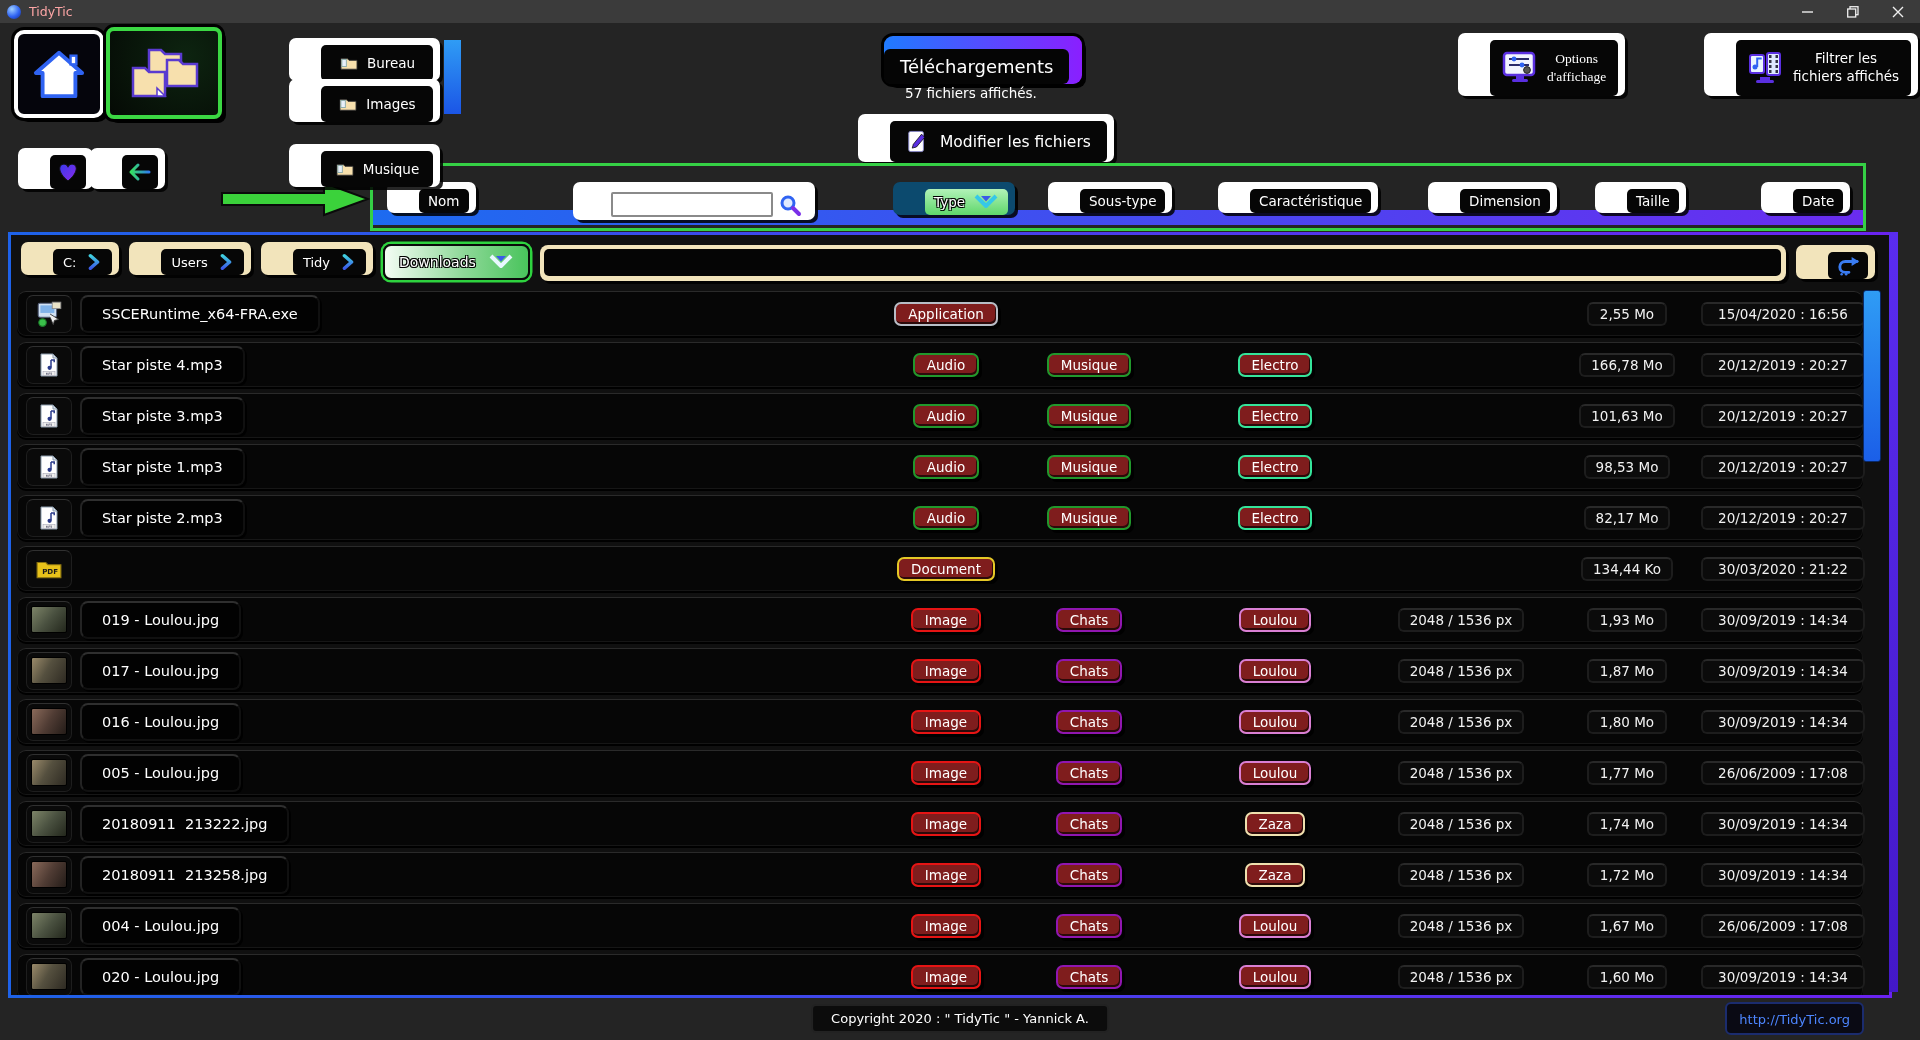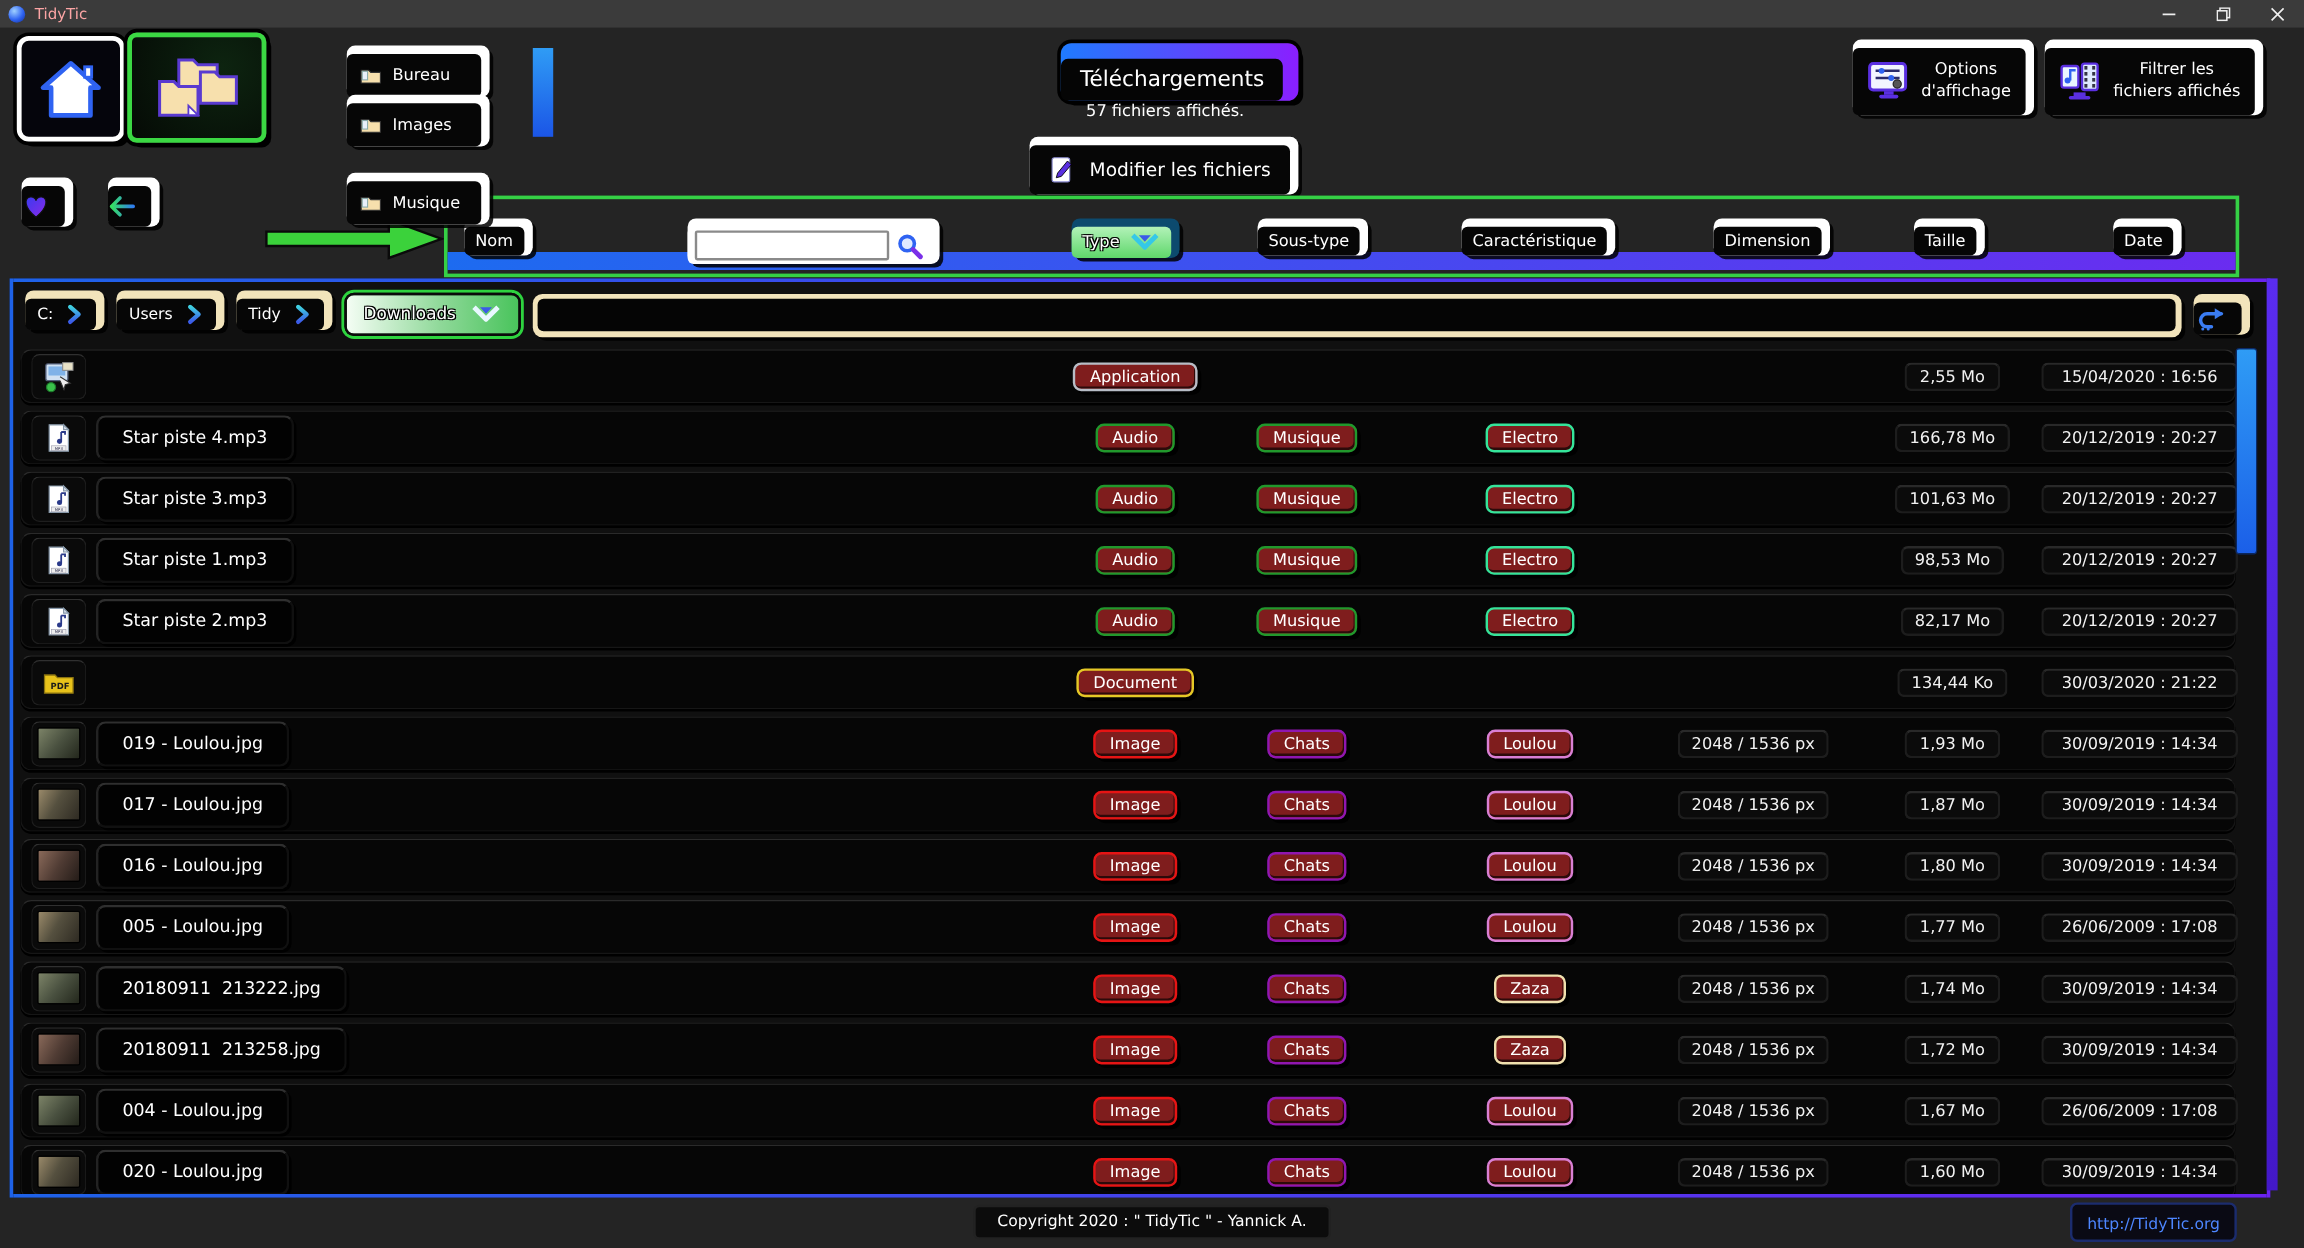--- a/index.html
+++ b/index.html
@@ -11,22 +11,22 @@
             display:flex;align-items:center;z-index:50;}
   .app-ico{width:14px;height:14px;border-radius:50%;margin:0 8px 0 7px;
            background:radial-gradient(circle at 35% 30%,#9fd0ff,#2f63f2 55%,#132a8a);}
   .apptitle{font-size:12.5px;color:#fca5a5;}
   .wincontrols{margin-left:auto;display:flex;height:100%;}
   .wc{width:45px;height:100%;display:flex;align-items:center;justify-content:center;}
   
   .cube3{position:relative;display:inline-flex;background:#fff;border-radius:7px;
          padding:7px 7px 0 0;box-shadow:3px 3px 0 rgba(0,0,0,.85);}
   .cube3>.face{background:#060606;border-radius:5px;color:#fff;display:flex;
-               align-items:center;gap:8px;padding:4px 10px;
-               font-size:13.5px;white-space:nowrap;}
+               align-items:center;justify-content:center;gap:8px;padding:4px 10px;
+               font-size:13.5px;white-space:nowrap;margin-left:32px;}
   .cube-cream{background:#f2e4bb;}
   .cube-green{background:#0c4a6e;}
   .cube-green>.face{background:linear-gradient(180deg,#b2f2b8,#5fd76b);}
   .outlined{text-shadow:-1px -1px 0 #000,1px -1px 0 #000,-1px 1px 0 #000,1px 1px 0 #000;}
   
   .home-btn{position:absolute;left:14px;top:30px;width:82px;height:80px;background:#05050c;
             border:4px solid #fff;border-radius:10px;box-shadow:0 0 0 3px #000,4px 4px 0 #000;
             display:flex;align-items:center;justify-content:center;}
   .folders-btn{position:absolute;left:106px;top:27px;width:108px;height:84px;
             background:radial-gradient(circle at 70% 30%,#0d2410,#050a05);
@@ -39,21 +39,21 @@
   .qf>.face{width:92px;height:28px;}
   .accent-bar{position:absolute;left:444px;top:40px;width:17px;height:74px;
               background:linear-gradient(180deg,#2f9cf5,#1b55e6);}
   
   .dl-btn{position:absolute;left:884px;top:36px;background:linear-gradient(90deg,#1f7bff,#8a1fff);
           border-radius:9px;padding:13px 13px 0 0;box-shadow:0 0 0 3px #000,4px 4px 0 #000;}
   .dl-btn>.face{background:#050505;border-radius:6px;font-size:18px;padding:7px 16px;}
   .count-text{position:absolute;left:806px;top:85px;width:330px;text-align:center;font-size:13.5px;}
   .modify-btn{position:absolute;left:858px;top:114px;}
   .modify-btn>.face{font-size:15.5px;padding:8px 16px;gap:12px;}
-  .options-btn{position:absolute;left:1544px;top:33px;}
+  .options-btn{position:absolute;left:1458px;top:33px;font-family:Liberation Serif, serif;}
   .filter-btn{position:absolute;left:1704px;top:33px;}
   .options-btn>.face,.filter-btn>.face{height:48px;font-size:13.5px;line-height:1.3;
        text-align:center;padding:4px 12px;gap:9px;}
   
   .green-box{position:absolute;left:370px;top:163px;width:1490px;height:62px;
              border:3px solid #35d045;background:transparent;z-index:5;}
   .blue-bar{position:absolute;left:0;right:0;bottom:3px;height:15px;
             background:linear-gradient(90deg,#1d6bf0,#6a2cf0);}
   .hcube{position:absolute;top:16px;z-index:6;}
   .hcube>.face{padding:4px 9px;}
@@ -373,20 +373,21 @@
     <div class="cell icon-cell">
       <svg class="i-exe" width="28" height="28" viewBox="0 0 26 26">
         <rect x="3" y="3" width="17" height="13" rx="1.5" fill="#cfe0f2" stroke="#55607a"></rect>
         <rect x="5" y="5" width="13" height="7" fill="#7fb2e8"></rect>
         <rect x="16" y="2" width="8" height="6" fill="#e8e2c8" stroke="#888" stroke-width="0.8"></rect>
         <path d="M14 13 l8 5 -4 1 -1 4 -3 -7" fill="#eee" stroke="#333" stroke-width="0.8"></path>
         <circle cx="7" cy="21" r="3.5" fill="#3ac04a" stroke="#1c7a2a"></circle>
       </svg>
 
     </div>
+    <div class="cell name-box"><span class="fname">SSCERuntime_x64-FRA.exe</span></div>
     <div class="cell c-type">
           <span class="badge" style="--c: #b8bdc6;">Application</span>
         </div>
     <div class="cell c-sub"></div>
     <div class="cell c-car"></div>
     <div class="cell c-dim"></div>
     <div class="cell c-size">
           <span class="valbox vb-size">2,55 Mo</span>
         </div>
     <div class="cell c-date">

